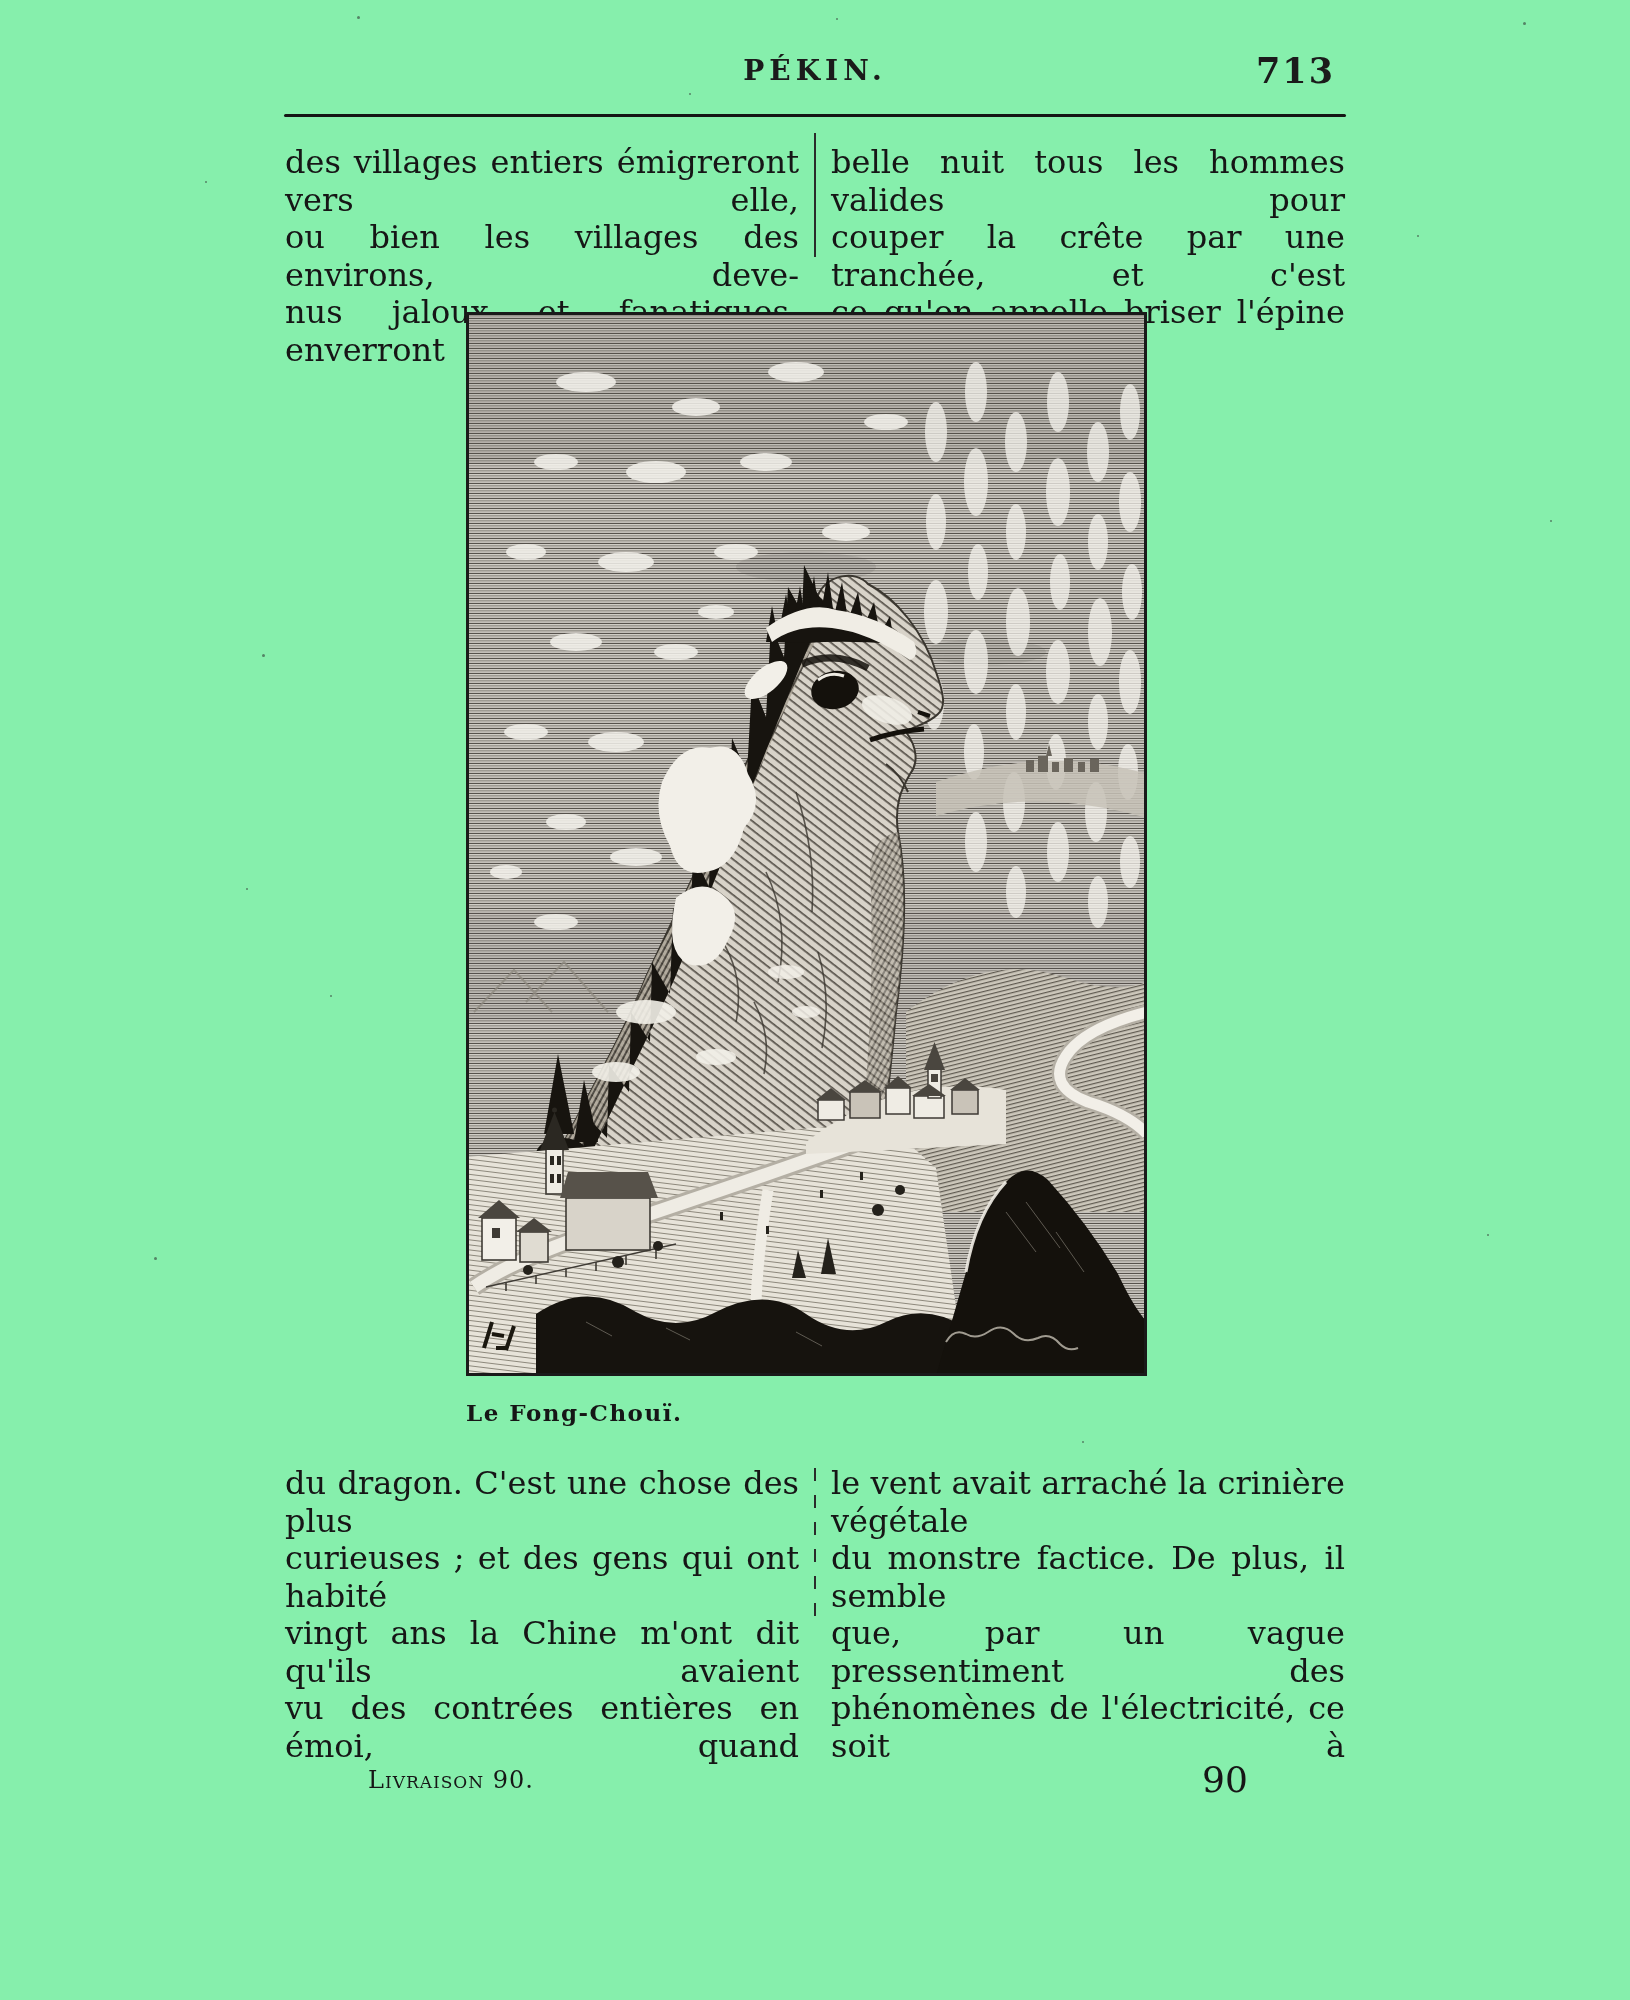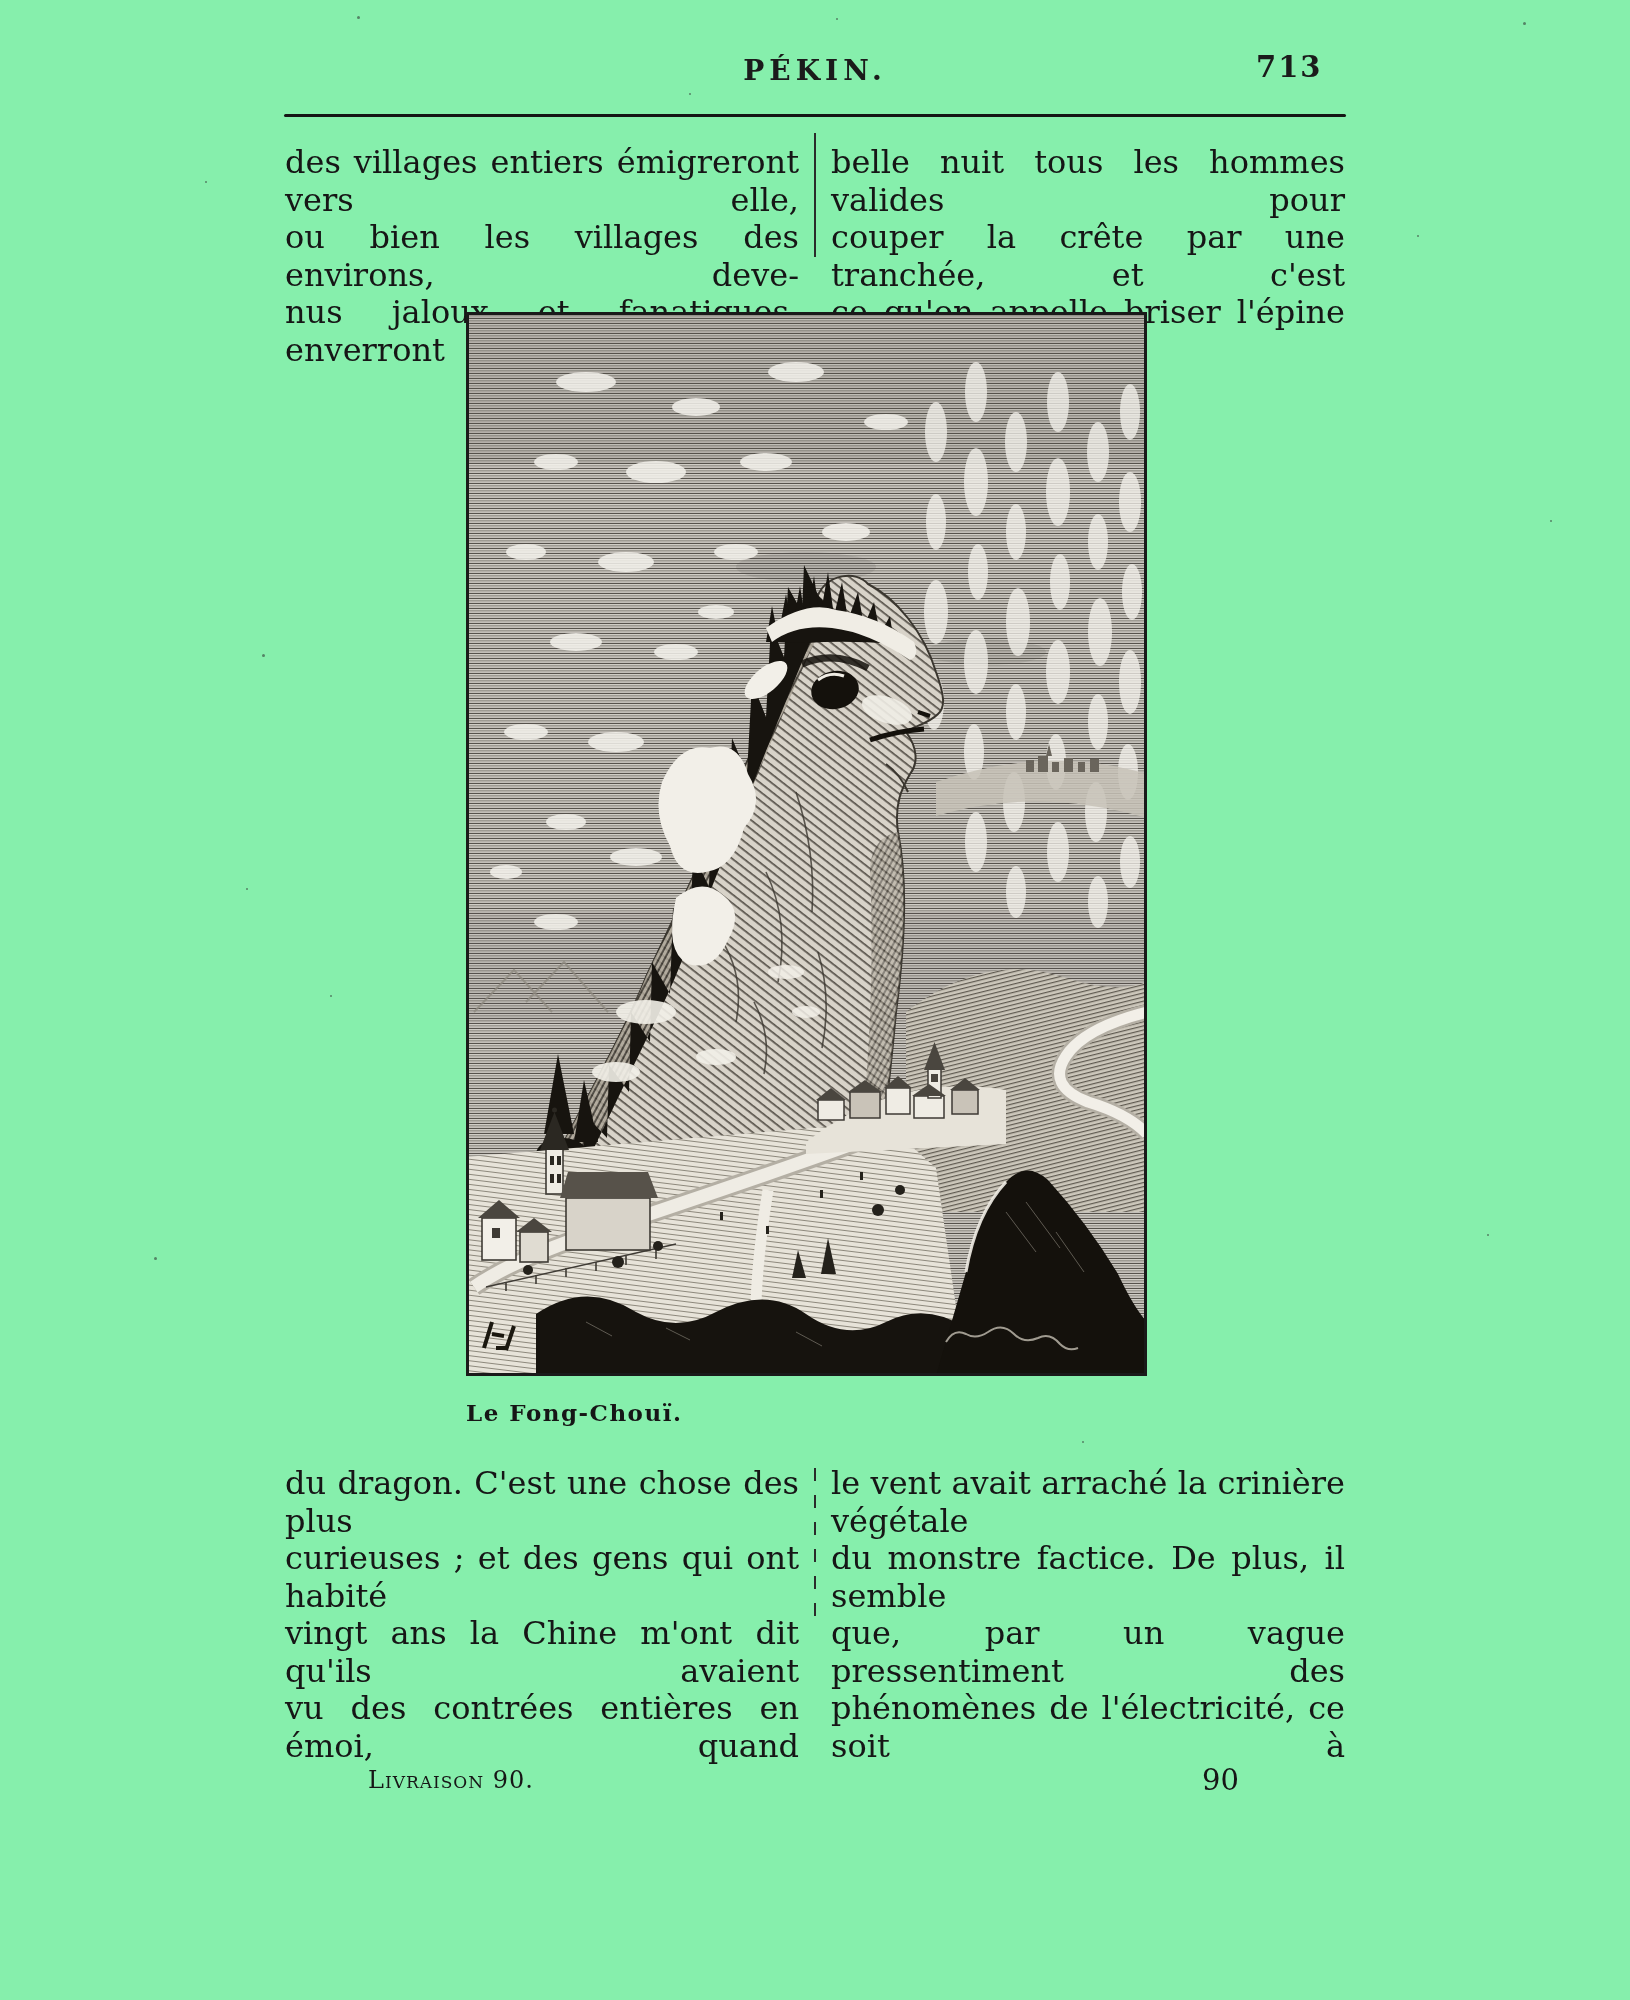--- a/index.html
+++ b/index.html
@@ -7,21 +7,21 @@
     position:relative;width:1630px;height:2000px;margin:0 auto;
     background:#86efac;color:#1b1b1b;overflow:hidden;
     font-family:"DejaVu Serif","Liberation Serif",serif;
   }
   .running-title{
     position:absolute;left:0;right:0;top:54px;text-align:center;
     font-size:28px;font-weight:700;letter-spacing:5px;
   }
   .page-number{
     position:absolute;left:1256px;top:50px;
-    font-size:29px;font-weight:700;letter-spacing:2px;
+    font-size:35px;font-weight:700;letter-spacing:2px;
   }
   .head-rule{
     position:absolute;left:284px;top:114px;width:1062px;height:3px;
     background:#151515;border-radius:2px;
   }
   .cols{
     position:absolute;left:285px;width:1060px;
     display:flex;justify-content:space-between;
   }
   .cols.top{top:144px;}
@@ -42,21 +42,21 @@
   .engraving-wrap{position:absolute;left:466px;top:312px;width:681px;height:1064px;}
   .caption{
     position:absolute;left:466px;top:1399px;width:681px;text-align:left;
     font-size:23px;font-weight:700;letter-spacing:1.5px;color:#161616;
   }
   .footer-left{
     margin-left:83px;margin-top:1px;font-size:24px;line-height:28px;
     font-variant:small-caps;letter-spacing:1px;color:#161616;
   }
   .footer-right{
-    margin-left:371px;margin-top:1px;font-size:29px;line-height:28px;color:#161616;
+    margin-left:371px;margin-top:1px;font-size:36px;line-height:28px;color:#161616;
   }
   .speck{position:absolute;background:#2b2b2b;border-radius:50%;opacity:.55;}
 </style>
 </head>
 <body>
 
 <div class="page">
 
   <div class="running-title">PÉKIN.</div>
   <div class="page-number">713</div>

